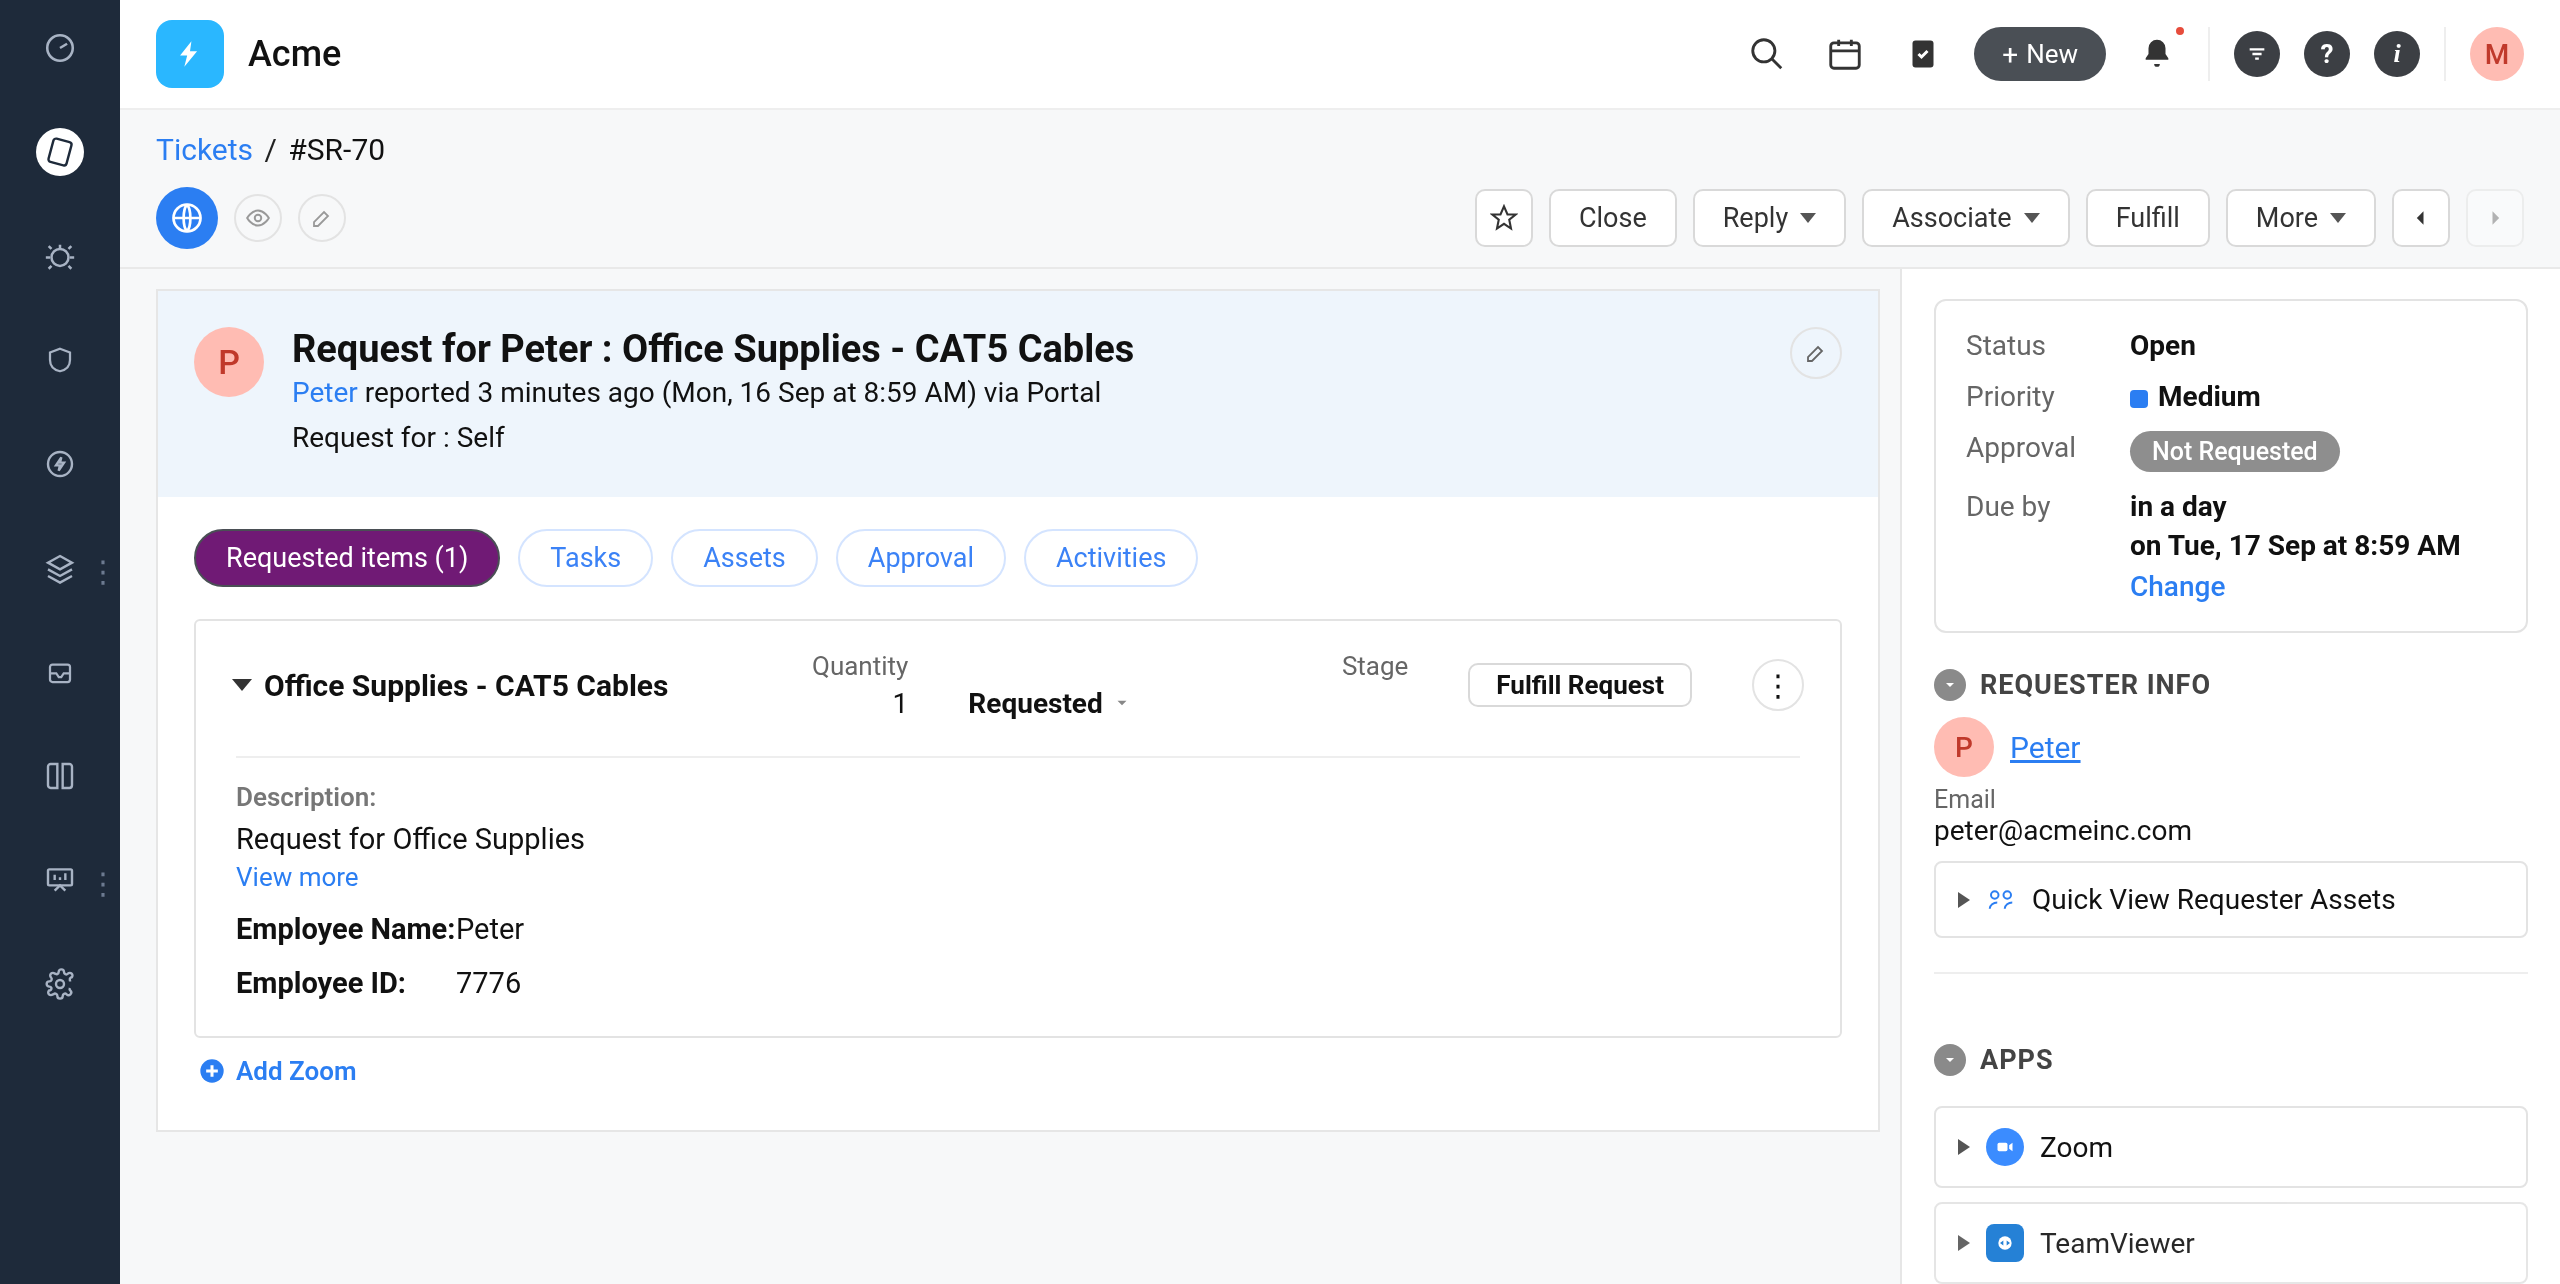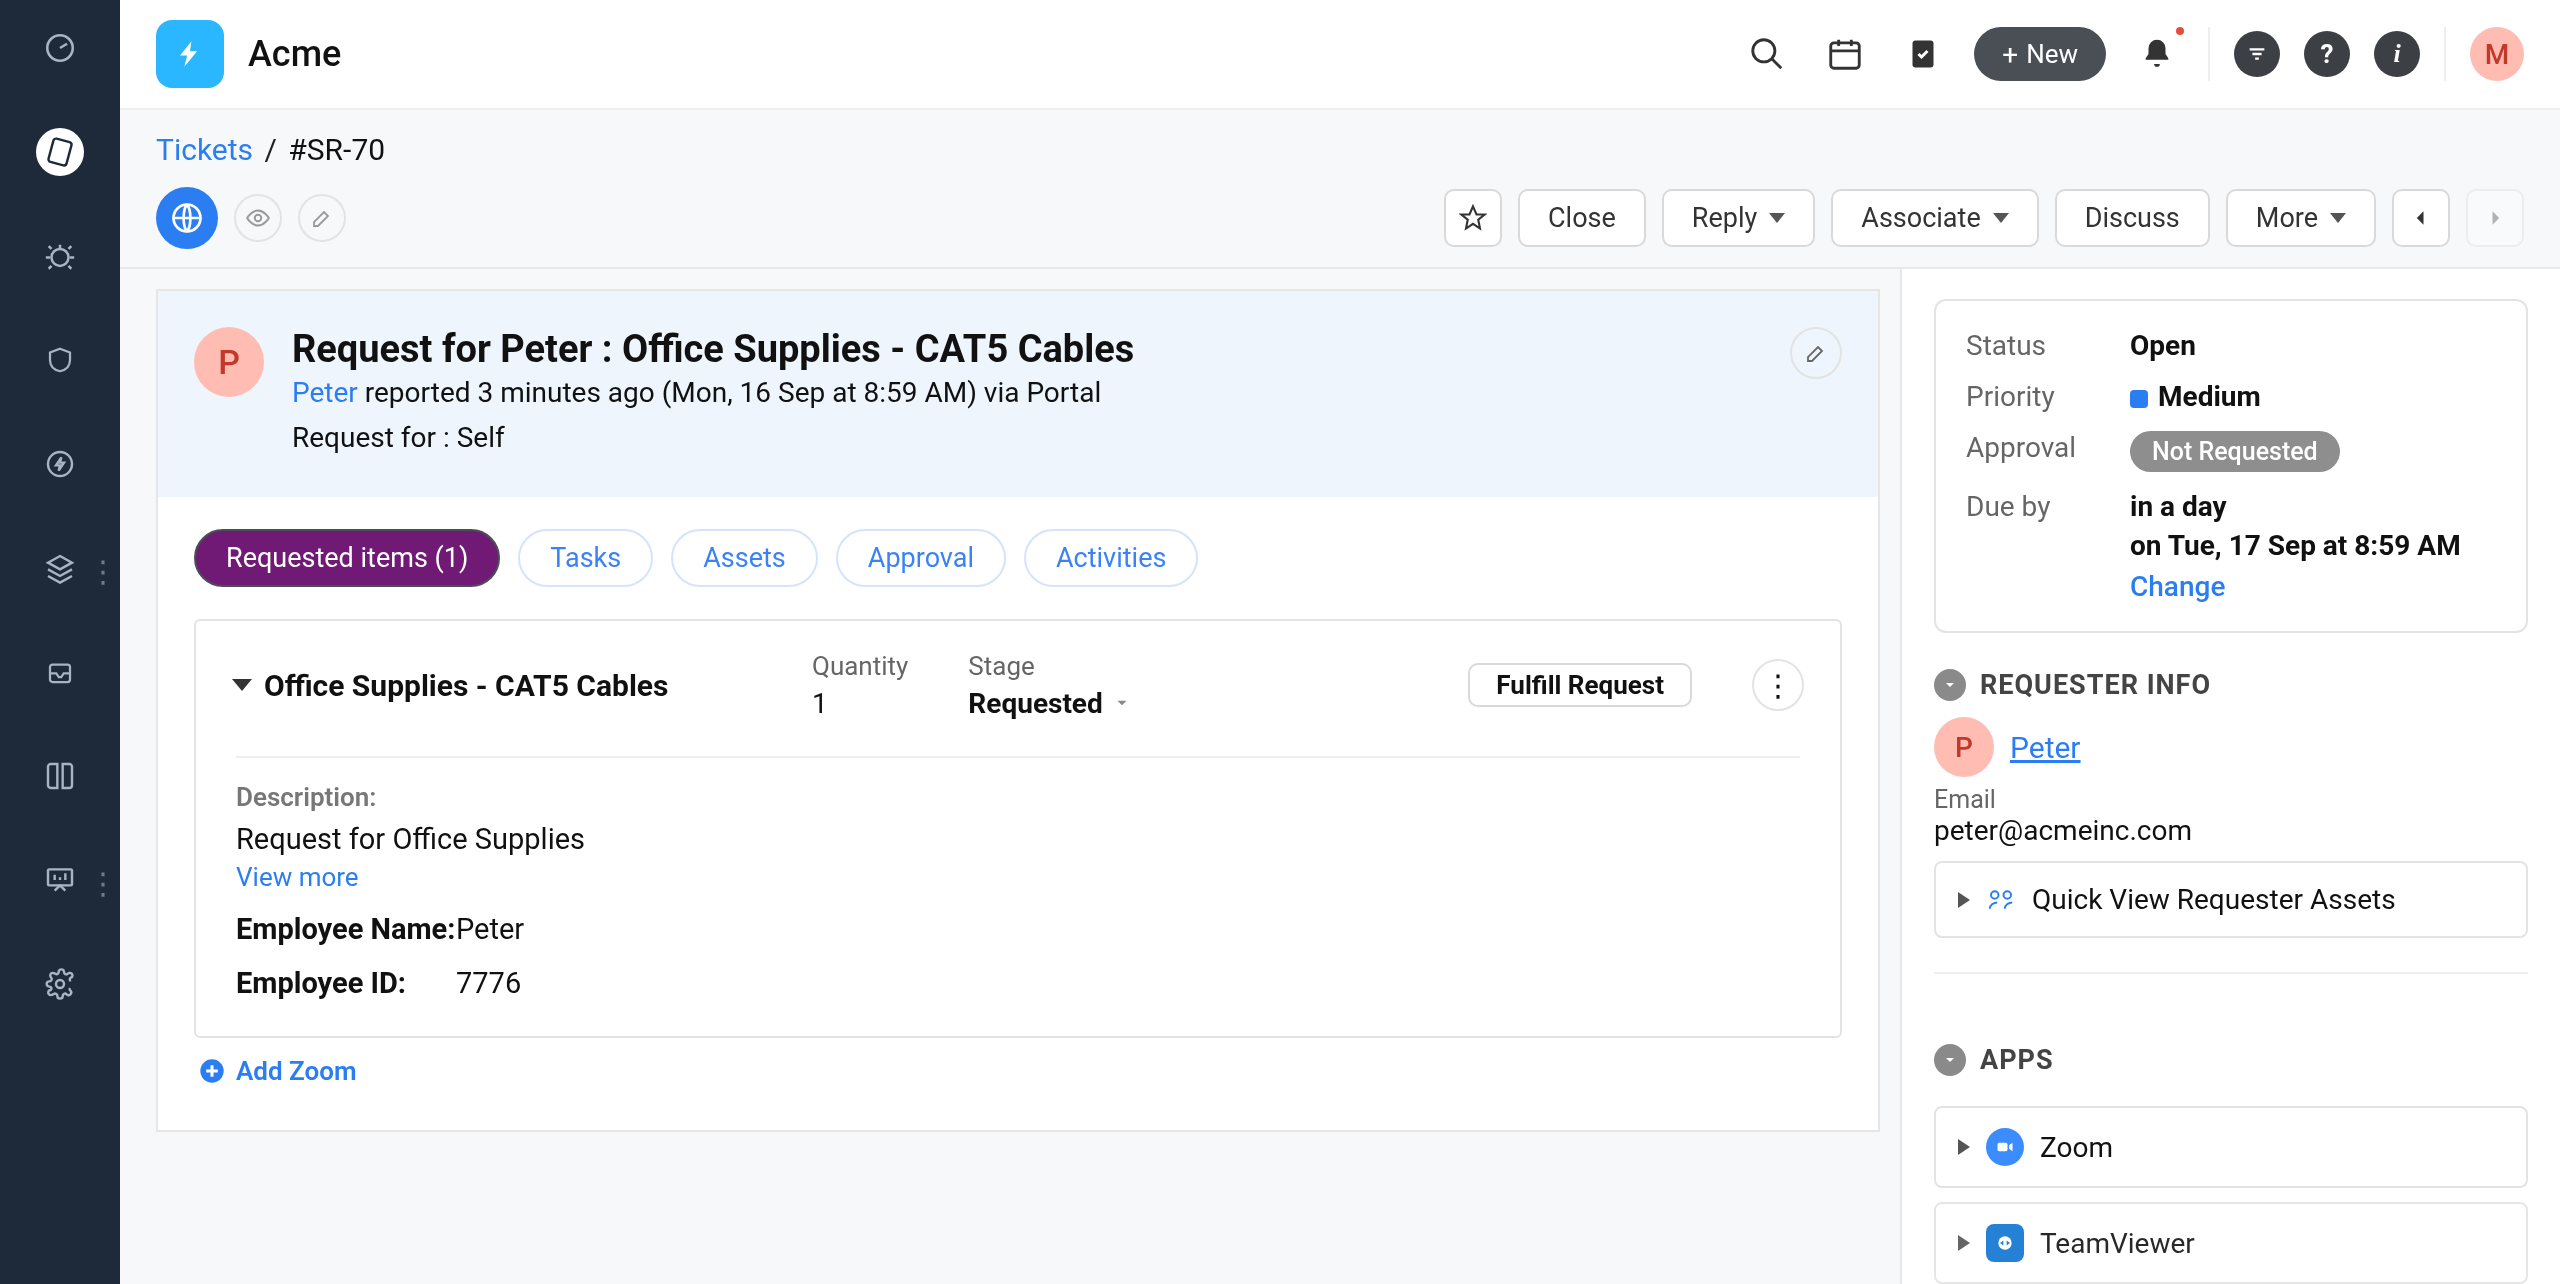--- a/index.html
+++ b/index.html
@@ -54,21 +54,21 @@
   .ticket-meta a { color: #2b7ef2; text-decoration: none; }
   .ticket-head .editbtn { margin-left:auto; width: 52px; height: 52px; border:2px solid #e3e3e3; border-radius:50%; display:flex; align-items:center; justify-content:center; color:#666; }
 
   .tabs { padding: 32px 36px; display:flex; gap: 18px; background:#fff; border-left:2px solid #e6e6e6; border-right:2px solid #e6e6e6; }
   .tab { height: 58px; border: 2px solid #d4e4ff; color:#3b82f6; border-radius: 30px; padding: 0 30px; display:flex; align-items:center; font-size:27px; }
   .tab.active { background: #701a75; border-color: #4a4f55; color:#fff; }
 
   .itembox { margin: 0 36px 18px 36px; border:2px solid #e3e3e3; border-radius:6px; background:#fff; }
   .tabs-wrap { background:#fff; border-left:2px solid #e6e6e6; border-right:2px solid #e6e6e6; border-bottom:2px solid #e6e6e6; padding-bottom: 28px; }
 
-  .itemhead { display:flex; align-items:center; padding: 30px 36px 10px 36px; gap: 60px; }
+  .itemhead { display:flex; align-items:center; padding: 30px 36px 10px 36px; gap: 60px; text-align: right; }
   .itemname { display:flex; align-items:center; gap:12px; font-weight:700; font-size:30px; flex: 0 0 520px; }
   .col { display:flex; flex-direction:column; gap:6px; font-size:28px; }
   .col .lbl { color:#666; font-size:26px; }
   .stage { display:flex; align-items:center; gap: 10px; font-weight:700; }
   .fulfill { height: 44px; border: 2px solid #d9d9d9; border-radius: 10px; padding: 0 26px; font-weight:700; display:flex; align-items:center; }
   .kebab { width: 52px; height: 52px; border: 2px solid #e3e3e3; border-radius: 50%; display:flex; align-items:center; justify-content:center; font-size:30px; }
 
   .itembody { padding: 14px 40px 36px 40px; }
   .itembody hr { border:none; border-top: 2px solid #eee; margin: 12px 0 24px 0; }
   .desc-lbl { color:#777; font-weight:600; }
@@ -254,21 +254,21 @@
       <div class="btn">
           <span>Close</span>
         </div>
       <div class="btn caret-down">
           <span>Reply</span>
         </div>
       <div class="btn caret-down">
           <span>Associate</span>
         </div>
       <div class="btn">
-          <span>Discuss</span>
+          <span>Fulfill</span>
         </div>
       <div class="btn caret-down">
           <span>More</span>
         </div>
       <div class="btn icon">
         <svg width="20" height="20" viewBox="0 0 24 24" fill="currentColor">
             <path d="M15 4l-8 8 8 8z"></path>
           </svg>
       </div>
       <div class="btn icon" style="opacity:.35;">

